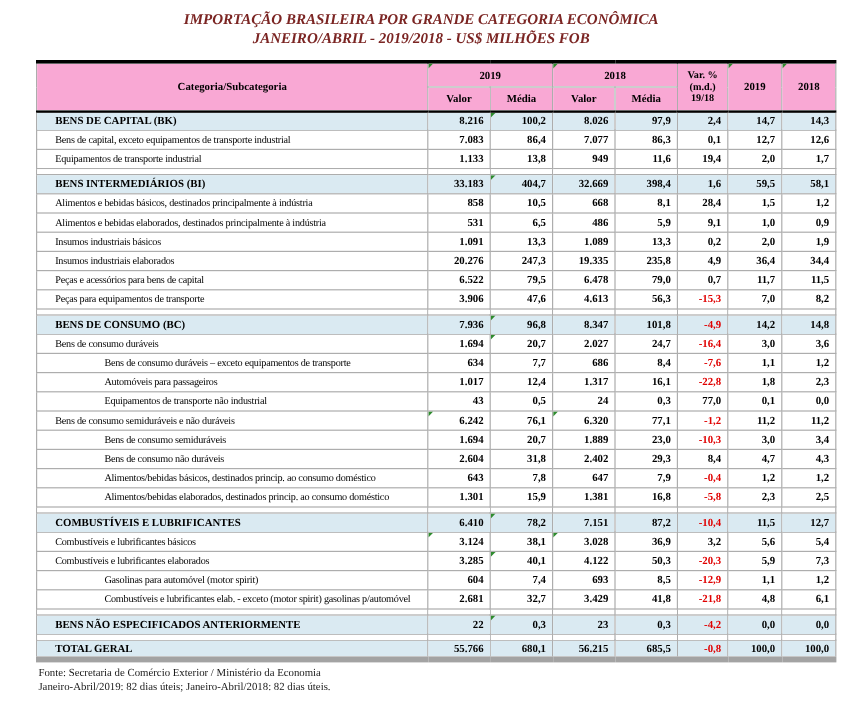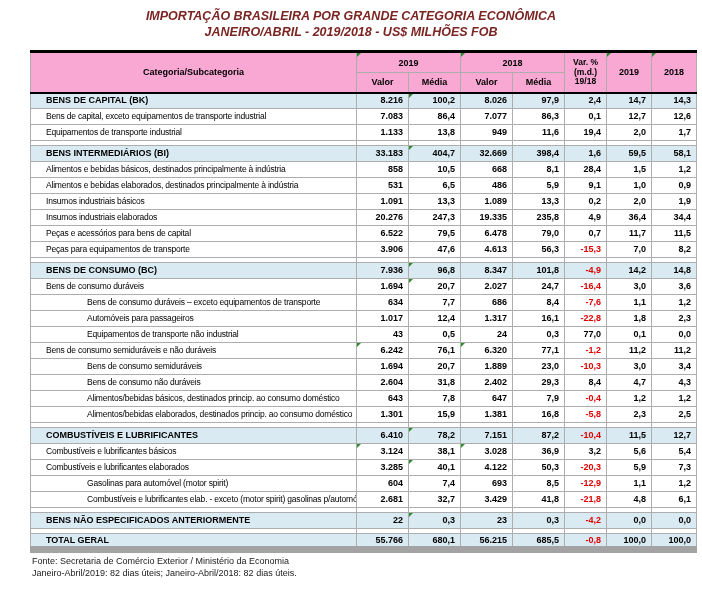--- a/index.html
+++ b/index.html
@@ -1,20 +1,20 @@
 <!DOCTYPE html>
 <html><head>
 <meta charset="utf-8">
 <style>
   html,body{margin:0;padding:0;background:#fff;}
   .page{
     position:relative;
     width:702px;height:607px;
     background:#fff;
-    font-family:Liberation Sans, sans-serif;
+    font-family:Liberation Serif, serif;
     overflow:hidden;
   }
   .title{
     margin-top:8px;
     text-align:center;
     color:#7B2523;
     font-weight:bold;
     font-style:italic;
     font-size:12.5px;
     line-height:16px;
@@ -69,21 +69,21 @@
     text-align:right;
     padding-right:5px;
     font-weight:bold;
   }
   tr.section td, tr.total td{
     background:#DAEAF2;
     font-weight:bold;
   }
   tr.section td.cat, tr.total td.cat{font-size:9px;letter-spacing:0;}
   tr.gap td{height:5px;background:#fff;}
-  tr.total td{border-bottom:7px solid #a3a3a3;}
+  tr.total td{border-bottom:5px solid #a3a3a3;}
   td.neg{color:#E00000;margin-top:15px;}
   .flag::before{
     content:"";
     position:absolute;
     top:0;left:0;
     width:0;height:0;
     border-top:4px solid #2E8B2E;
     border-right:4px solid transparent;
   }
   .footer{

